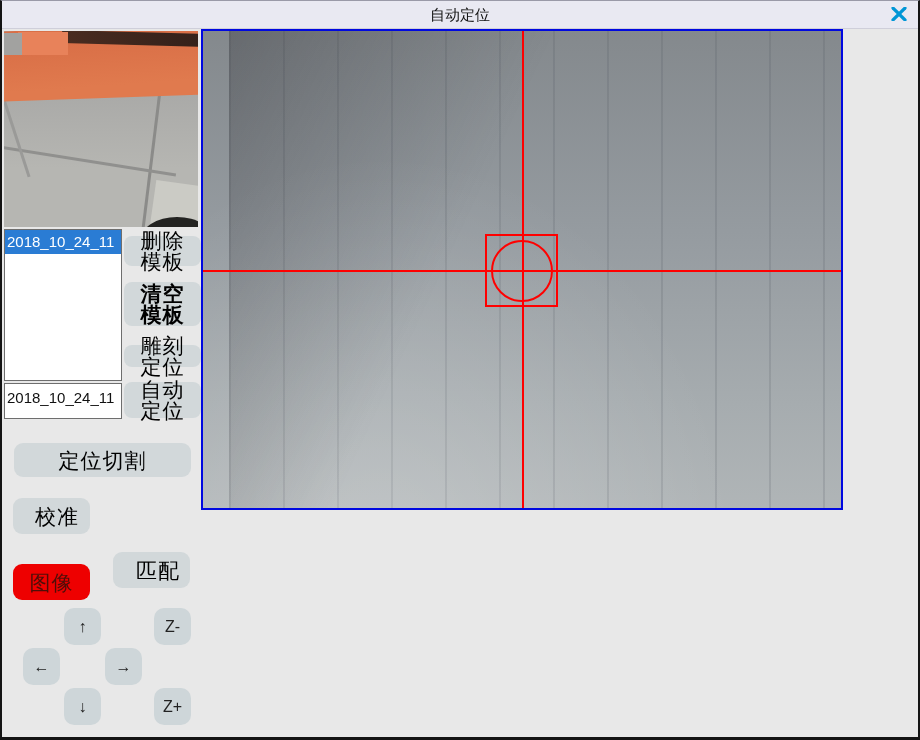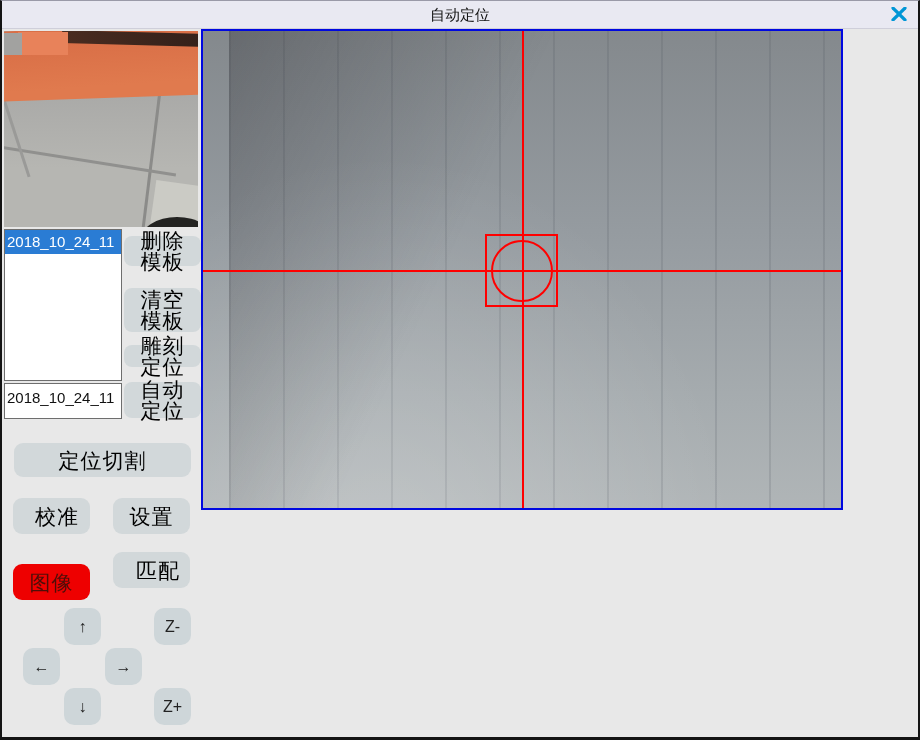--- a/index.html
+++ b/index.html
@@ -61,21 +61,21 @@
   
   .btn{
     position:absolute;border:none;border-radius:9px;
     background:var(--button-bg,#d2d8da);
     font-size:21px;color:#000;cursor:pointer;
     display:flex;align-items:center;justify-content:center;line-height:1;
     letter-spacing:1px;
   }
   .tmpl-btn{left:122px;width:77px;border-radius:8px;}
   #btn-delete{top:235px;height:30px;}
-  #btn-clear{top:287px;height:44px;}
+  #btn-clear{top:281px;height:44px;font-weight:bold;}
   #btn-engrave{top:344px;height:22px;}
   #btn-add{top:381px;height:36px;}
   #btn-poscut{left:12px;top:442px;width:177px;height:34px;}
   #btn-calib{left:11px;top:497px;width:77px;height:36px;padding-left:17px;}
   #btn-settings{left:111px;top:497px;width:77px;height:36px;}
   #btn-image{left:11px;top:551px;width:77px;height:36px;background:var(--active-button-bg,#ee0000);color:var(--active-button-text,#4e0e08);margin-top:12px;}
   #btn-match{left:111px;top:551px;width:77px;height:36px;padding-left:19px;}
   .jog{width:37px;height:37px;border-radius:10px;background:#ced6d9;color:#222;font-size:16px;letter-spacing:0;}
   #jog-up{left:62px;top:607px;}
   #jog-zminus{left:152px;top:607px;}
@@ -138,21 +138,20 @@
 
   <input class="tmpl-name-field" type="text" value="2018_10_24_11" style="">
 
   <button class="btn tmpl-btn" id="btn-delete">删除模板</button>
   <button class="btn tmpl-btn" id="btn-clear">清空模板</button>
   <button class="btn tmpl-btn" id="btn-engrave">雕刻定位</button>
   <button class="btn tmpl-btn" id="btn-add">自动定位</button>
 
   <button class="btn" id="btn-poscut">定位切割</button>
   <button class="btn" id="btn-calib">校准</button>
-  <button class="btn" id="btn-settings">设置</button>
   <button class="btn" id="btn-image">图像</button>
   <button class="btn" id="btn-match">匹配</button>
 
   <button class="btn jog" id="jog-up">↑</button>
   <button class="btn jog" id="jog-zminus">Z-</button>
   <button class="btn jog" id="jog-left">←</button>
   <button class="btn jog" id="jog-right">→</button>
   <button class="btn jog" id="jog-down">↓</button>
   <button class="btn jog" id="jog-zplus">Z+</button>
 

